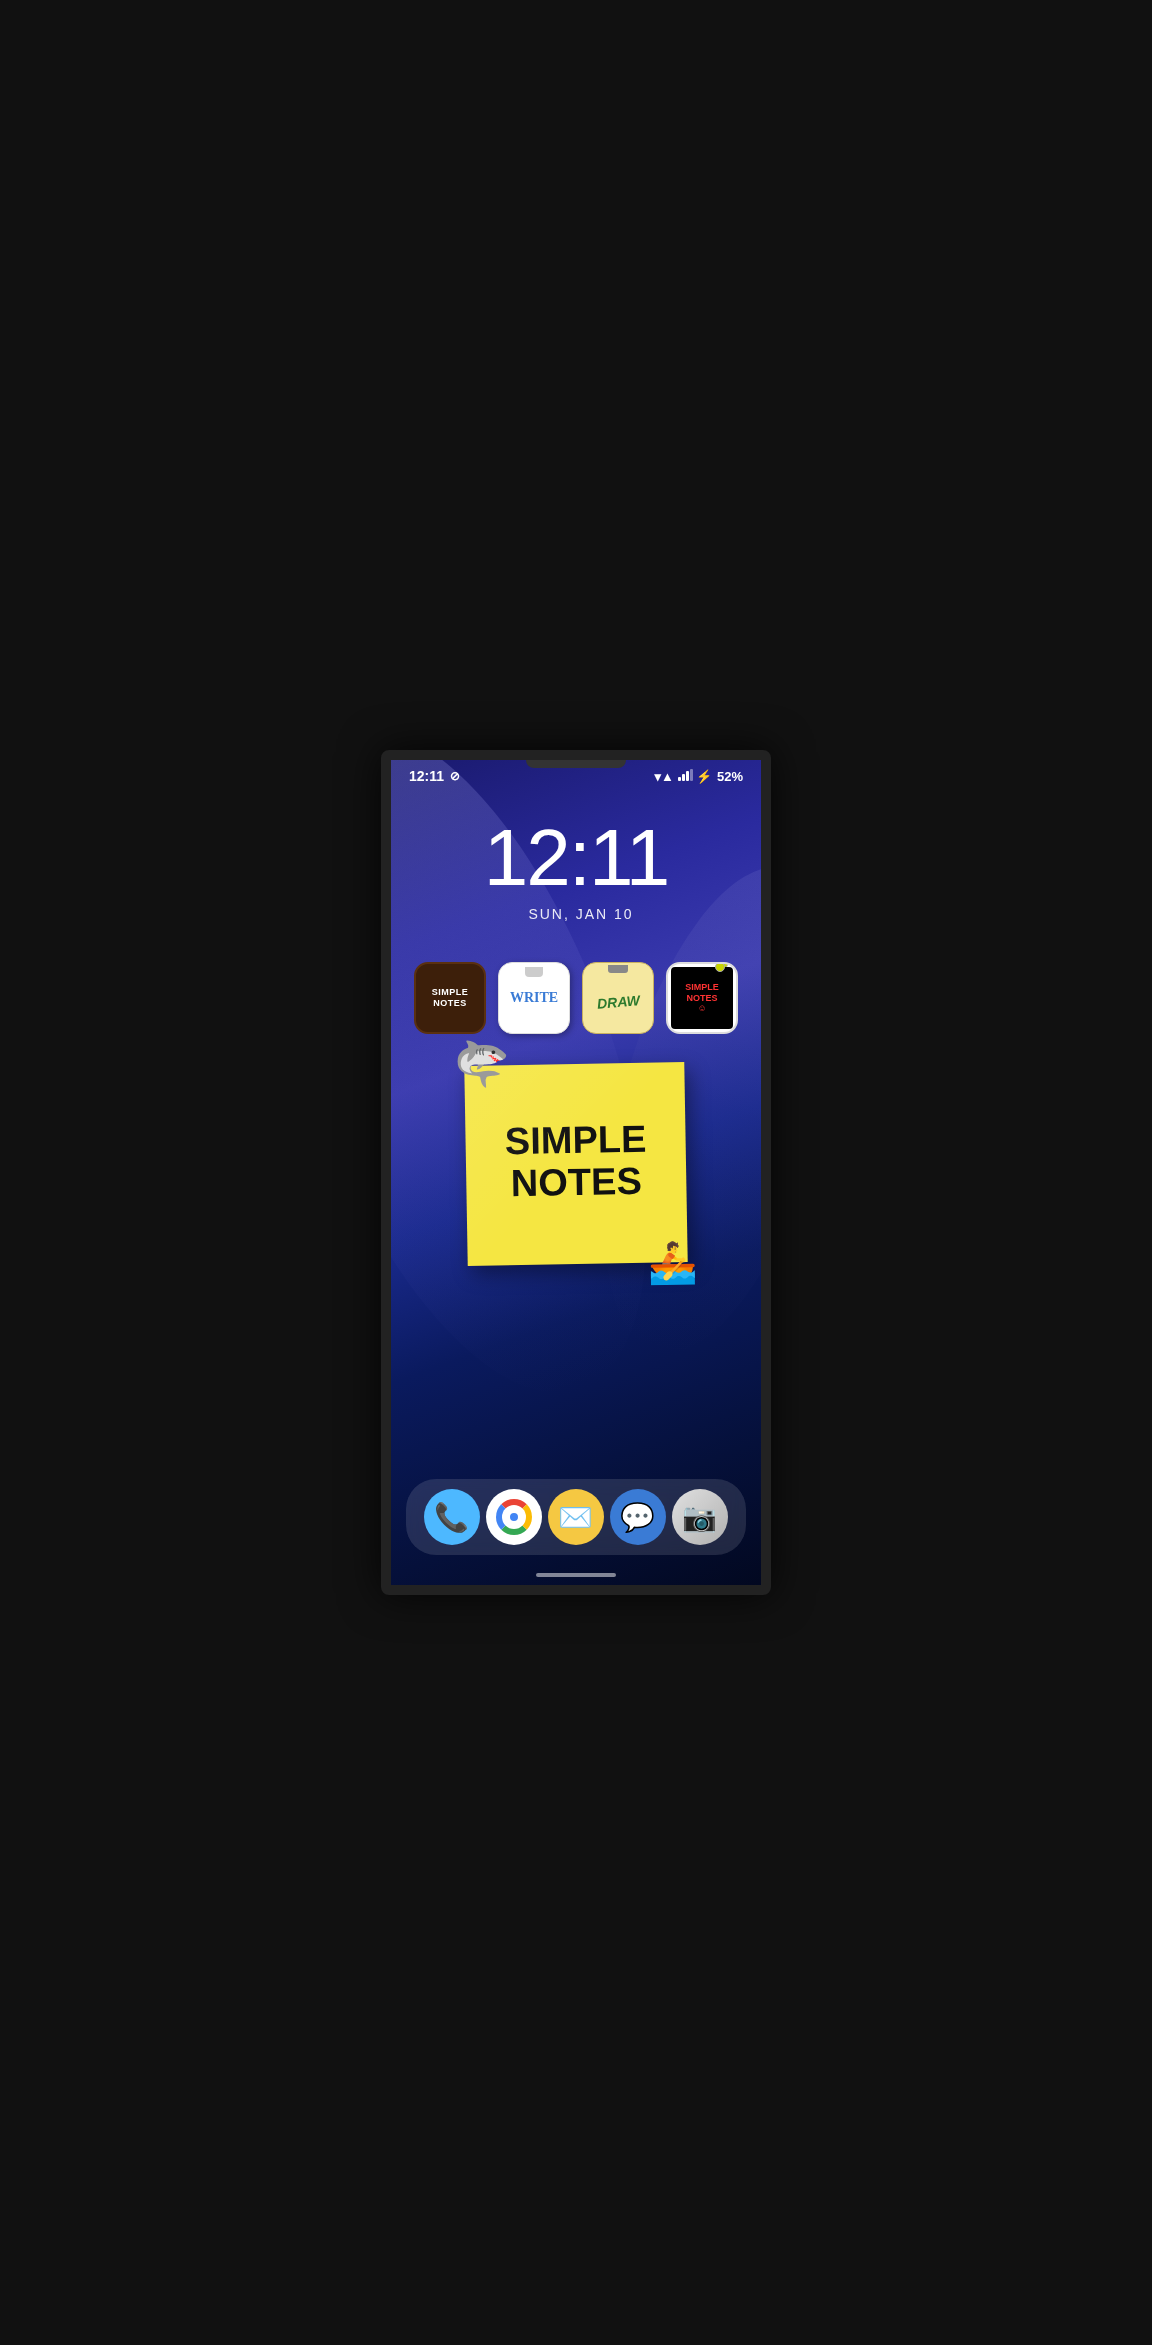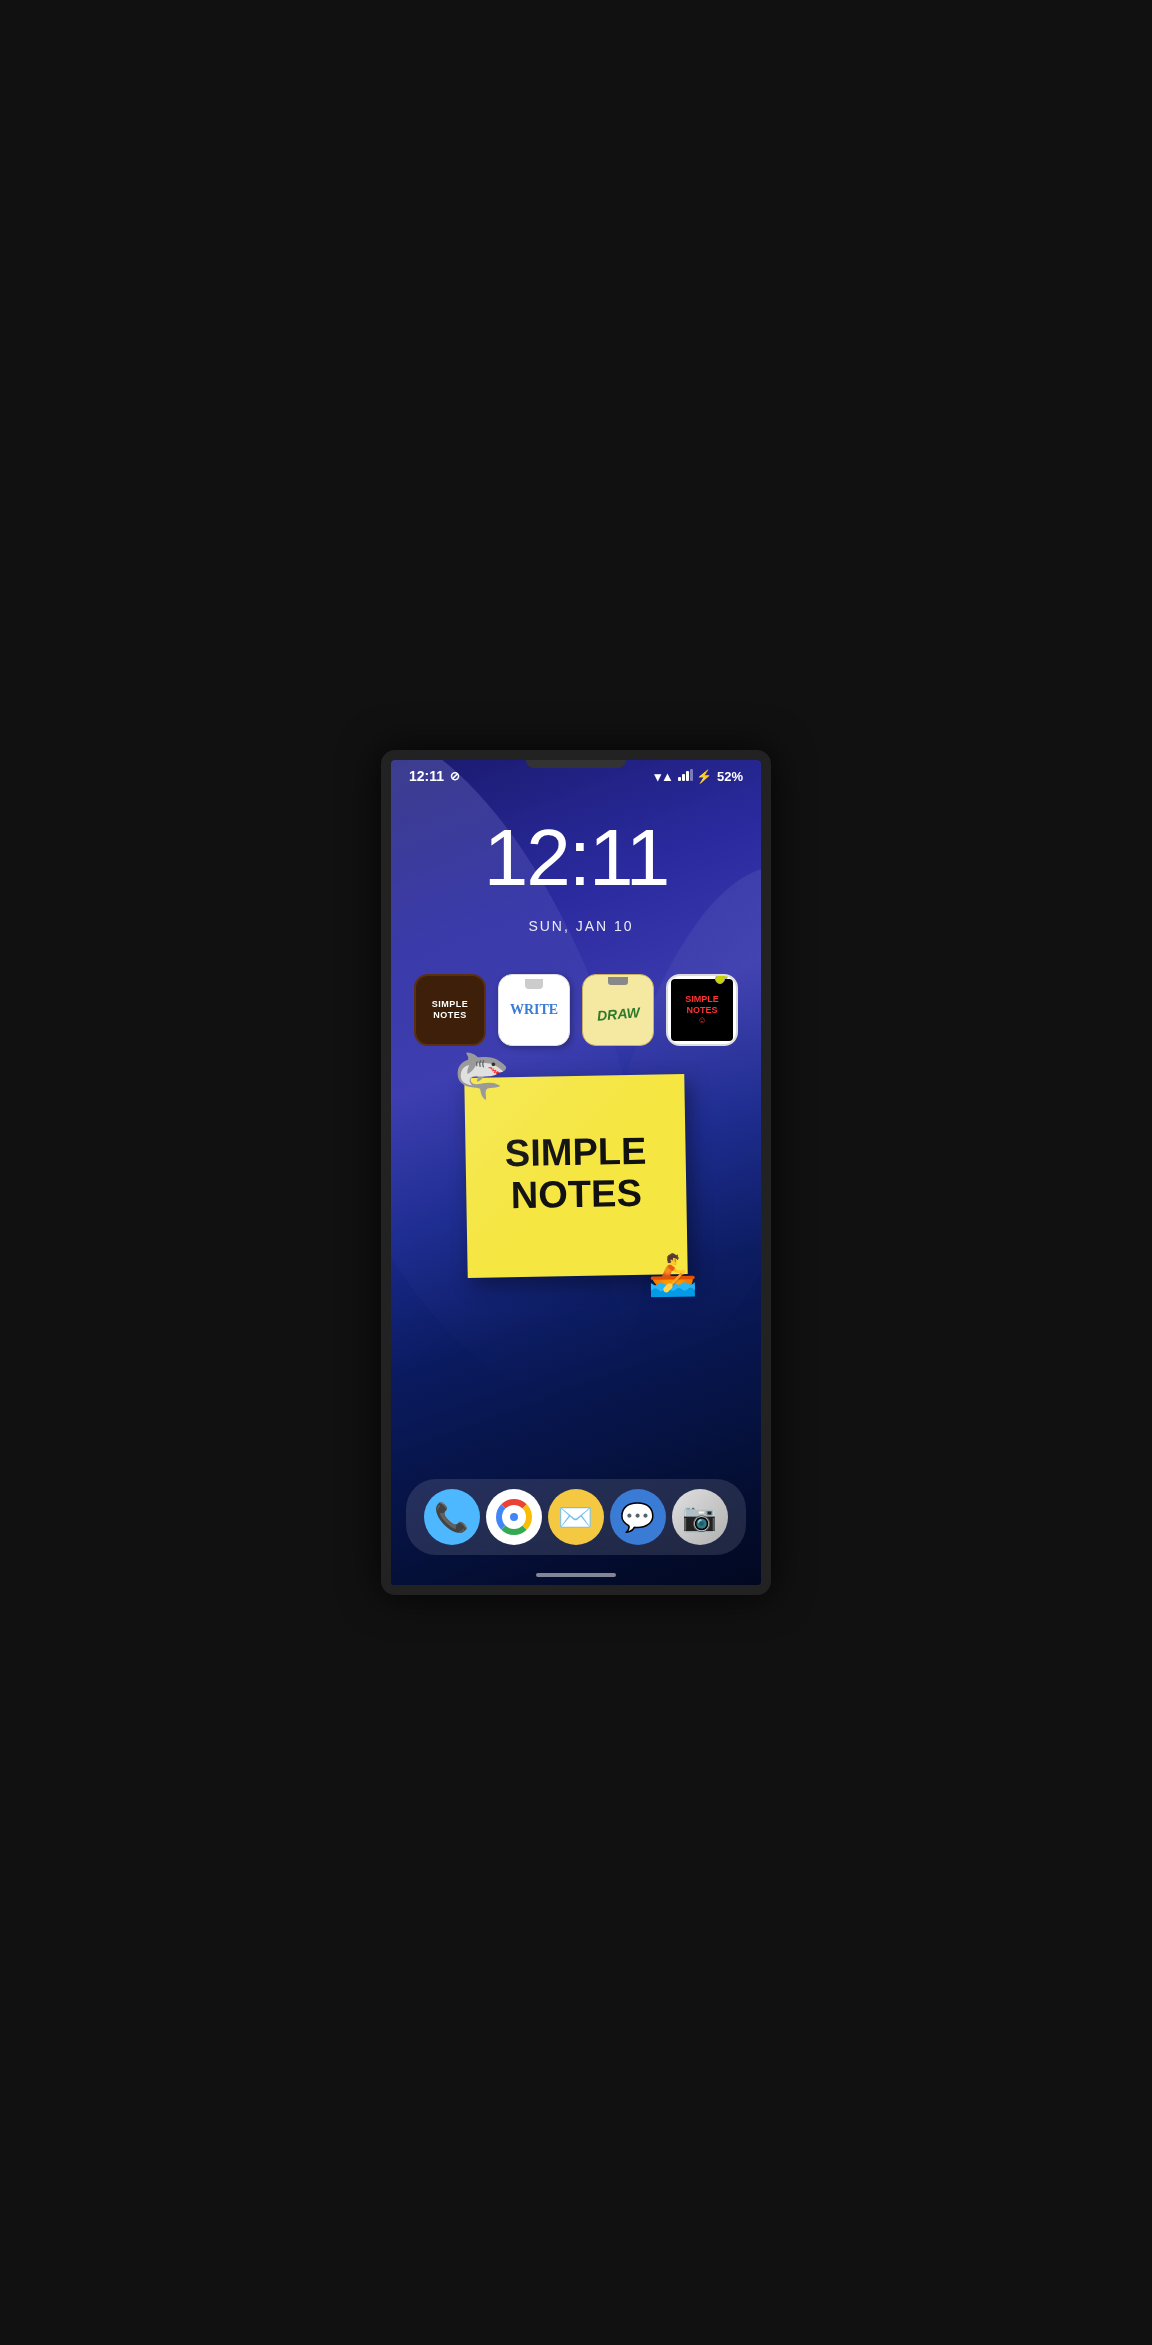--- a/index.html
+++ b/index.html
@@ -10,21 +10,21 @@
       justify-content: center;
       align-items: center;
       min-height: 100vh;
       font-family: sans-serif;
     }
 
     .phone-frame {
       width: 390px;
       height: 845px;
       background: #0a0a1a;
-      border-radius: 14px;
+      border-radius: 8px;
       border: 10px solid #222;
       position: relative;
       overflow: hidden;
       box-shadow: 0 0 40px rgba(0,0,0,0.8);
     }
 
     .phone-notch {
       position: absolute;
       top: 0;
       left: 50%;
@@ -115,21 +115,21 @@
       font-size: 80px;
       font-weight: 300;
       letter-spacing: -2px;
       line-height: 1;
     }
 
     .clock-date {
       font-size: 14px;
       letter-spacing: 2px;
       font-weight: 400;
-      margin-top: 20px;
+      margin-top: 8px;
       opacity: 0.9;
       padding-left: 10px;
     }
 
     
     .app-row {
       position: relative;
       z-index: 10;
       display: flex;
       justify-content: center;

